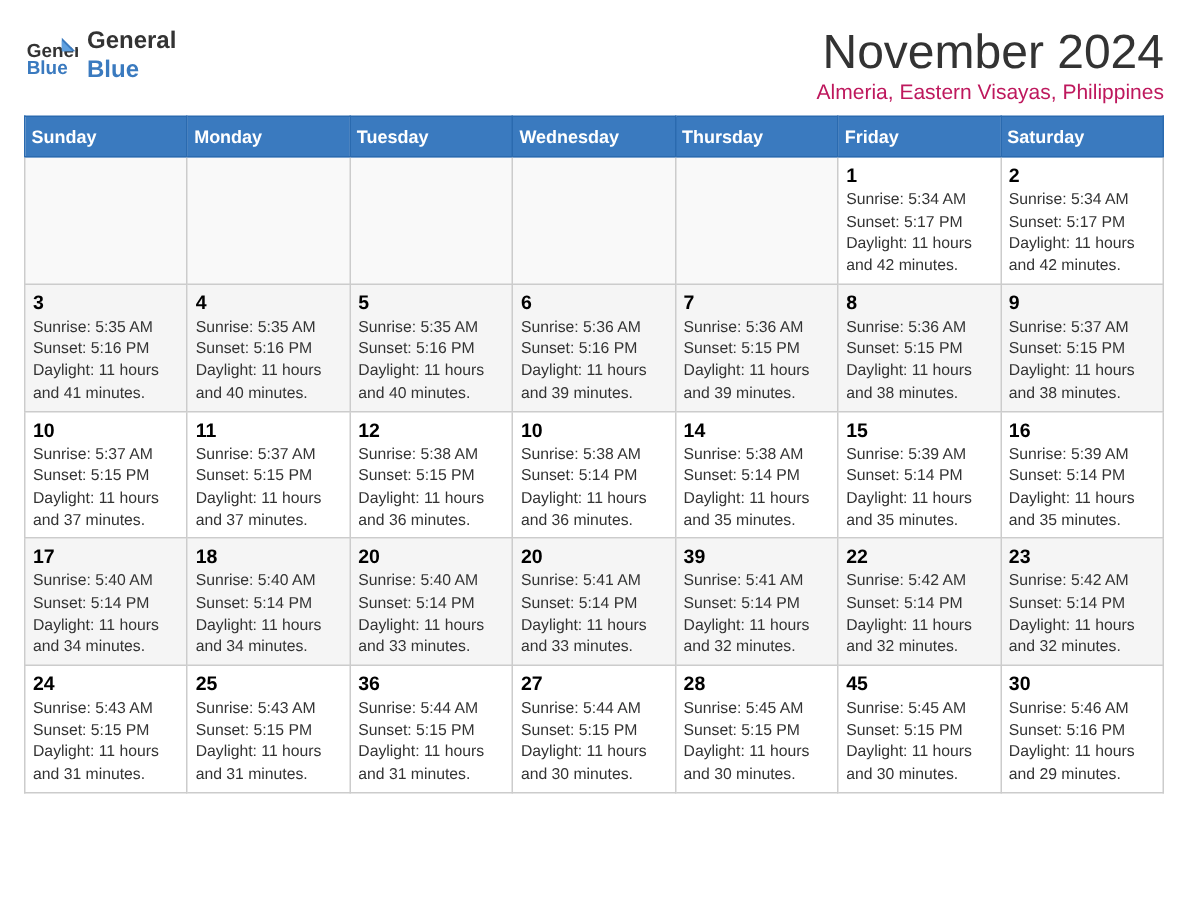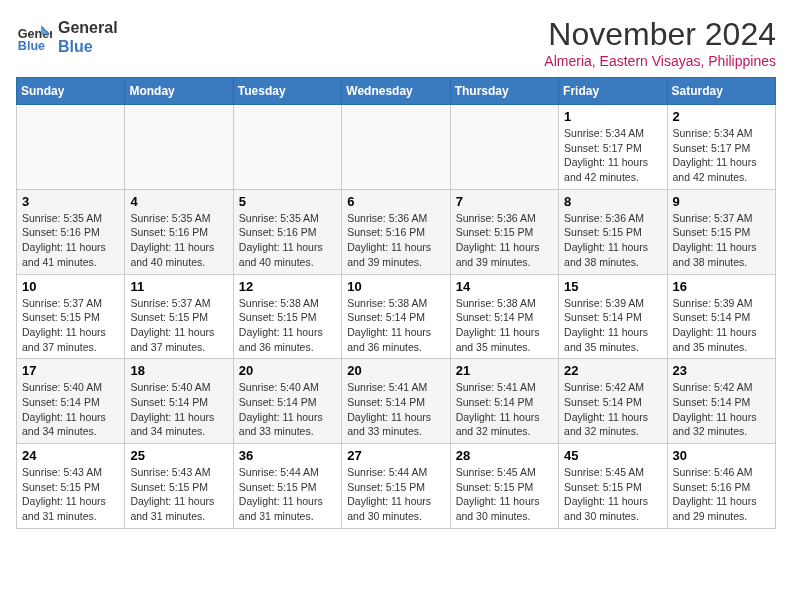--- a/index.html
+++ b/index.html
@@ -199,21 +199,21 @@
         </td>
         <td>
           <span class="day-num">20</span>
           <div class="day-info">Sunrise: 5:40 AM<br>Sunset: 5:14 PM<br>Daylight: 11 hours and 33 minutes.</div>
         </td>
         <td>
           <span class="day-num">20</span>
           <div class="day-info">Sunrise: 5:41 AM<br>Sunset: 5:14 PM<br>Daylight: 11 hours and 33 minutes.</div>
         </td>
         <td>
-          <span class="day-num">21</span>
+          <span class="day-num">39</span>
           <div class="day-info">Sunrise: 5:41 AM<br>Sunset: 5:14 PM<br>Daylight: 11 hours and 32 minutes.</div>
         </td>
         <td>
           <span class="day-num">22</span>
           <div class="day-info">Sunrise: 5:42 AM<br>Sunset: 5:14 PM<br>Daylight: 11 hours and 32 minutes.</div>
         </td>
         <td>
           <span class="day-num">23</span>
           <div class="day-info">Sunrise: 5:42 AM<br>Sunset: 5:14 PM<br>Daylight: 11 hours and 32 minutes.</div>
         </td>

